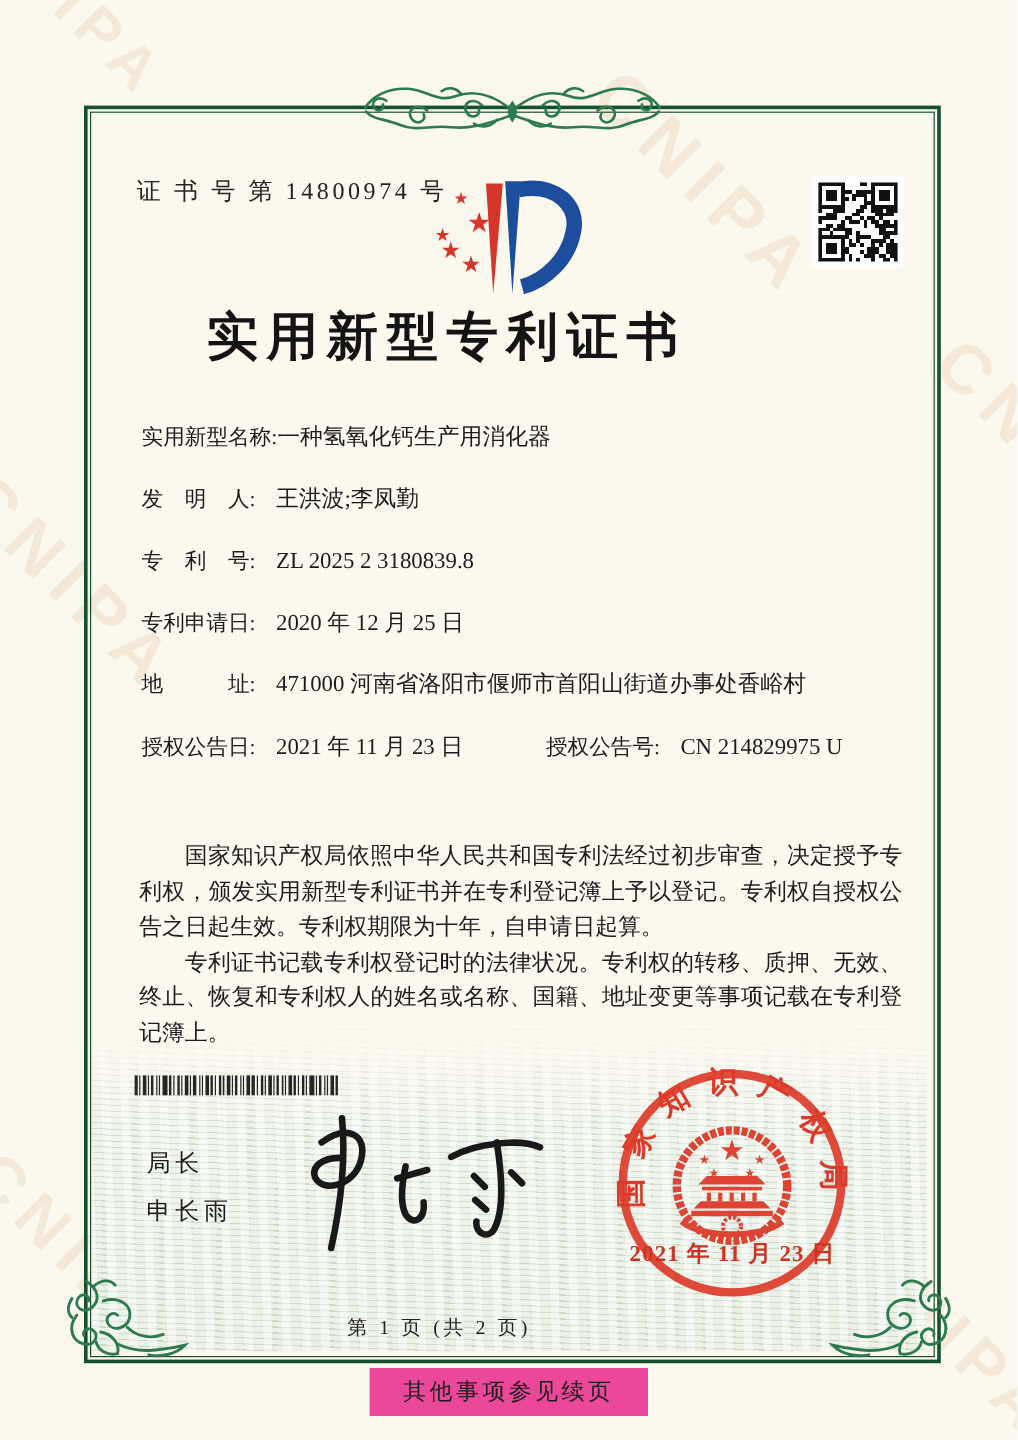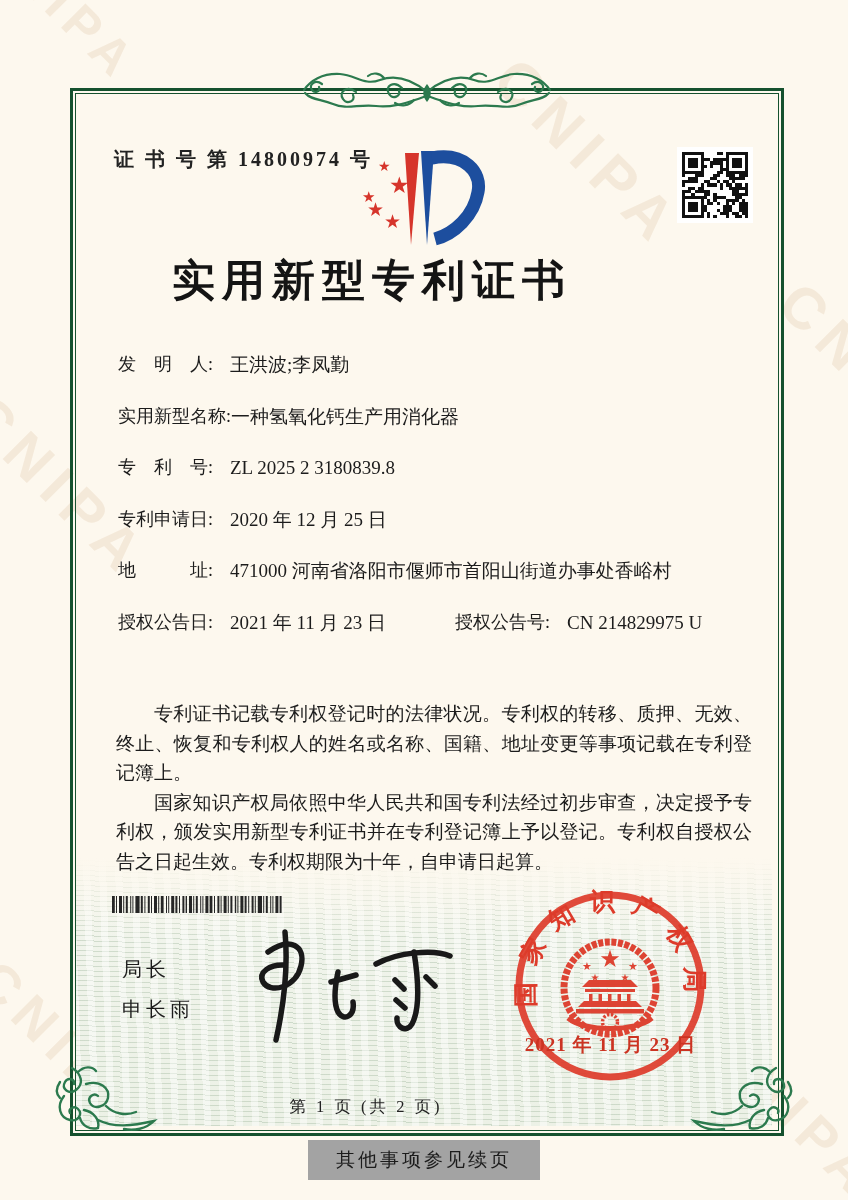--- a/index.html
+++ b/index.html
@@ -30,21 +30,21 @@
   .frame{position:absolute;left:70px;top:88px;width:708px;height:1042px;
          border:3.5px solid #15512e;pointer-events:none;}
   .frame::before{content:"";position:absolute;inset:2px;border:1.3px solid #15512e;}
 
   .ornament{position:absolute;pointer-events:none;}
   .orn-top{left:302px;top:66px;width:250px;height:50px;}
   .orn-bl{left:48px;top:1062px;width:110px;height:76px;}
   .orn-br{right:48px;top:1062px;width:110px;height:76px;transform:scaleX(-1);}
 
   
-  .cert-no{position:absolute;left:114px;top:146px;font-size:20px;letter-spacing:3px;color:#222;font-weight:bold;}
+  .cert-no{position:absolute;left:114px;top:146px;font-size:20px;letter-spacing:3px;color:#222;}
   .qr{position:absolute;left:677px;top:147px;width:76px;height:76px;background:#fff;
       display:flex;align-items:center;justify-content:center;}
   .logo{position:absolute;left:358px;top:148px;width:130px;height:102px;}
   .logo .star{position:absolute;color:#d6352b;line-height:1;}
   .title{position:absolute;left:0;top:252px;width:744px;text-align:center;
          font-size:43px;font-weight:bold;letter-spacing:7px;color:#141414;}
 
   
   .fields{position:absolute;left:118px;top:350px;width:628px;color:#1c1c1c;}
   .frow{display:flex;align-items:flex-start;height:29px;margin-bottom:22.5px;font-size:19px;line-height:29px;}
@@ -61,21 +61,21 @@
   .barcode{position:absolute;left:112px;top:896px;width:170px;height:17px;}
   .officer{position:absolute;left:122px;top:956px;font-size:20px;letter-spacing:4px;color:#1c1c1c;}
   .officer div{margin-bottom:13px;font-family:Liberation Mono, monospace;}
   .sig{position:absolute;left:238px;top:922px;width:230px;height:125px;z-index:5;}
   .seal{position:absolute;left:512px;top:888px;width:196px;height:196px;z-index:4;}
   .seal-date{position:absolute;left:518px;top:1032px;width:185px;text-align:center;
              font-size:19px;letter-spacing:1px;color:#cc3322;z-index:6;font-weight:bold;}
   .page-num{position:absolute;left:0;top:1096px;width:732px;text-align:center;
             font-size:16.5px;letter-spacing:3px;color:#222;z-index:3;}
   .cont-note{position:absolute;left:0;top:1140px;width:848px;text-align:center;}
-  .cont-note span{display:inline-block;background:#a3a3a3;padding:7px 28px;
+  .cont-note span{display:inline-block;background:#ec4899;padding:7px 28px;
                   font-size:19px;letter-spacing:3px;color:#1c1c1c;}
 </style>
 </head>
 <body>
 
 <div class="page">
 
   <span class="wm wm1">CNIPA</span>
   <span class="wm wm2">CNIPA</span>
   <span class="wm wm3">CNIPA</span>
@@ -301,26 +301,26 @@
       <polygon points="47,5 61,5 53,97" fill="#d6352b"></polygon>
       <polygon points="63,3 76,3 69,97" fill="#1d4e9e"></polygon>
       <path d="M74 10 C106 4 124 24 120 44 C116 68 96 86 77 91" stroke="#1d4e9e" stroke-width="13" fill="none"></path>
     </svg>
   </div>
 
   <div class="title">实用新型专利证书</div>
 
   <div class="fields">
     <div class="frow">
+      <span class="lbl">实用新型名称:</span>
+      <span class="val">一种氢氧化钙生产用消化器</span>
+    </div>
+    <div class="frow">
       <span class="lbl">发　明　人:</span>
       <span class="val">王洪波;李凤勤</span>
-    </div>
-    <div class="frow">
-      <span class="lbl">实用新型名称:</span>
-      <span class="val">一种氢氧化钙生产用消化器</span>
     </div>
     <div class="frow">
       <span class="lbl">专　利　号:</span>
       <span class="val">ZL 2025 2 3180839.8</span>
     </div>
     <div class="frow">
       <span class="lbl">专利申请日:</span>
       <span class="val">2020 年 12 月 25 日</span>
     </div>
     <div class="frow">
@@ -329,22 +329,22 @@
     </div>
     <div class="frow">
       <span class="lbl">授权公告日:</span>
       <span class="val val-fixed">2021 年 11 月 23 日</span>
       <span class="lbl">授权公告号:</span>
       <span class="val">CN 214829975 U</span>
     </div>
   </div>
 
   <div class="paras">
+    <p>国家知识产权局依照中华人民共和国专利法经过初步审查，决定授予专利权，颁发实用新型专利证书并在专利登记簿上予以登记。专利权自授权公告之日起生效。专利权期限为十年，自申请日起算。</p>
     <p>专利证书记载专利权登记时的法律状况。专利权的转移、质押、无效、终止、恢复和专利权人的姓名或名称、国籍、地址变更等事项记载在专利登记簿上。</p>
-    <p>国家知识产权局依照中华人民共和国专利法经过初步审查，决定授予专利权，颁发实用新型专利证书并在专利登记簿上予以登记。专利权自授权公告之日起生效。专利权期限为十年，自申请日起算。</p>
   </div>
 
   <svg class="barcode" id="barcode-svg" viewBox="0 0 170 17" preserveAspectRatio="none">
       <rect x="0" y="0" width="2.8" height="17" fill="#262626"></rect>
       <rect x="4" y="0" width="1" height="17" fill="#262626"></rect>
       <rect x="7" y="0" width="3" height="17" fill="#262626"></rect>
       <rect x="11.2" y="0" width="1" height="17" fill="#262626"></rect>
       <rect x="13.799999999999999" y="0" width="2" height="17" fill="#262626"></rect>
       <rect x="18.2" y="0" width="1" height="17" fill="#262626"></rect>
       <rect x="20.4" y="0" width="1" height="17" fill="#262626"></rect>

